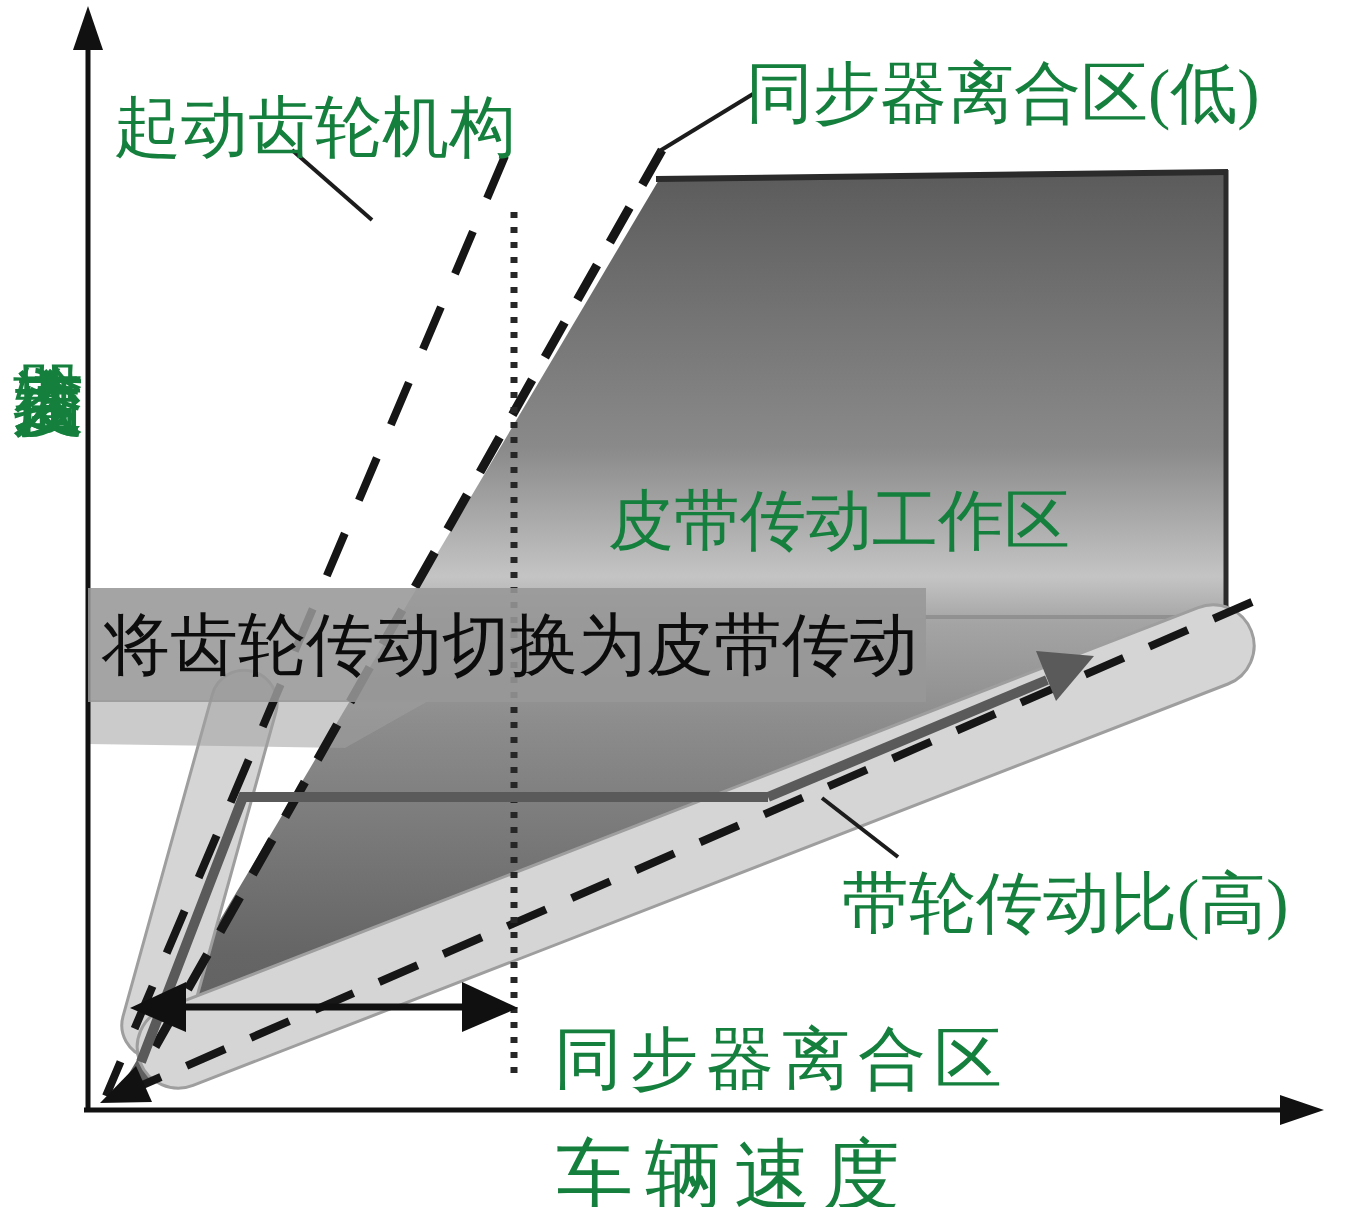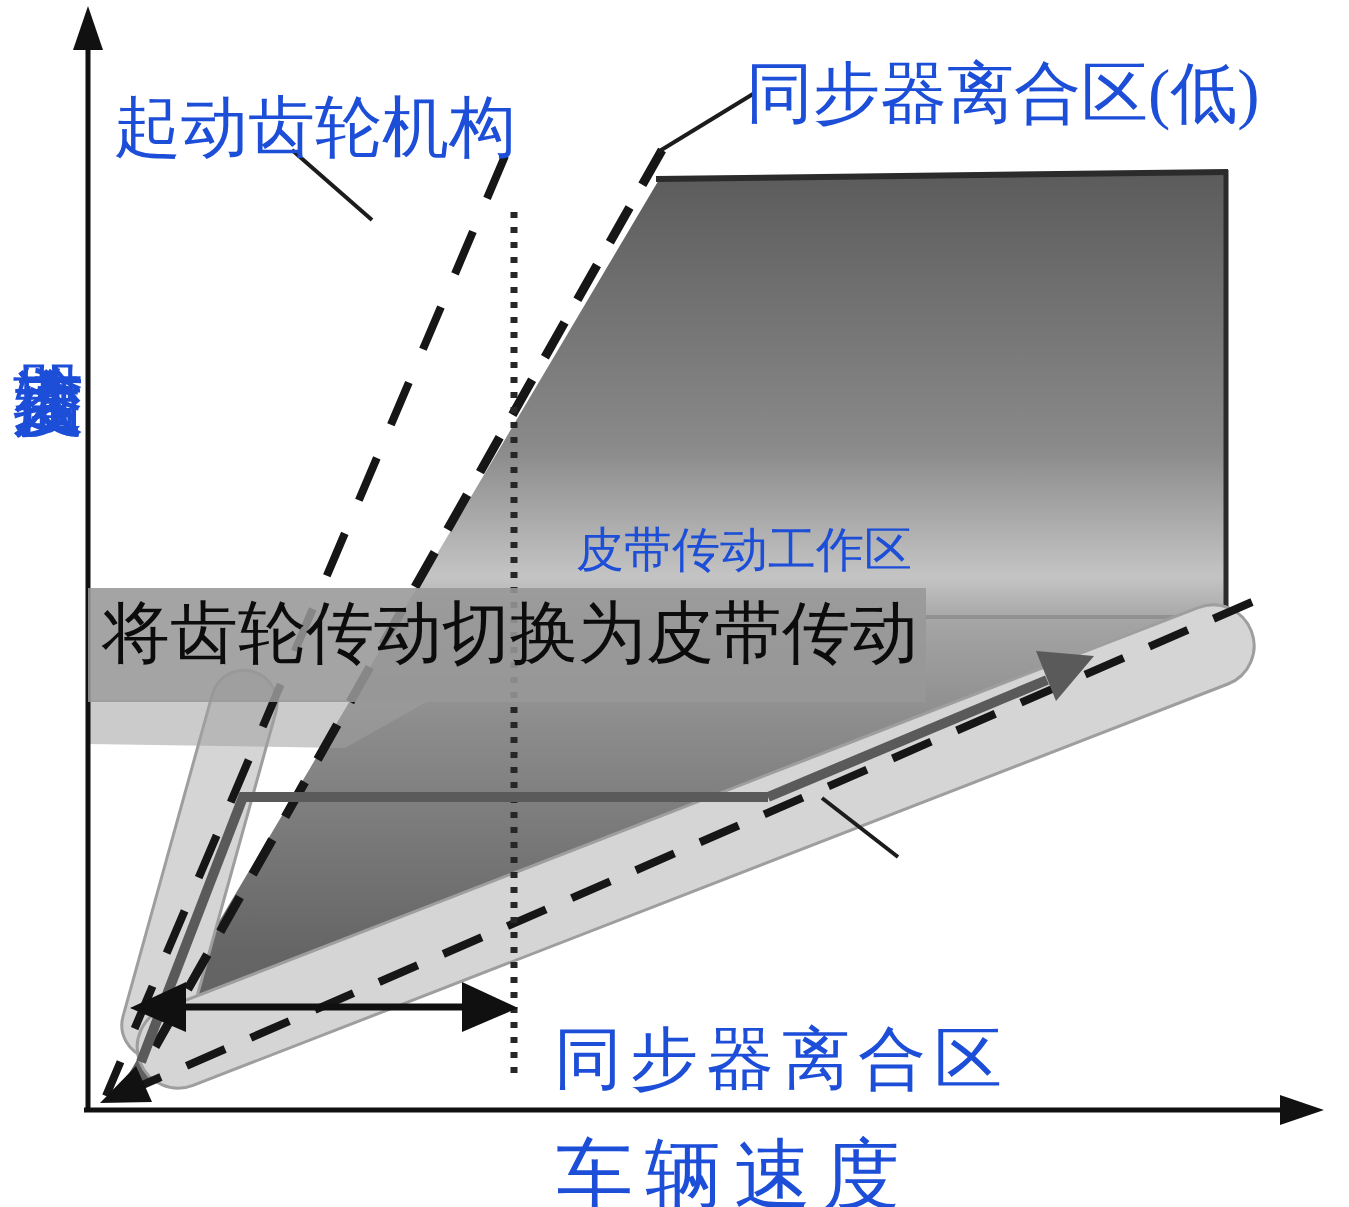--- a/index.html
+++ b/index.html
@@ -1,28 +1,28 @@
 <!DOCTYPE html>
 <html><head>
 <meta charset="utf-8">
 <style>
   html,body{margin:0;padding:0;background:#ffffff;}
   .stage{position:relative;width:1349px;height:1207px;background:#ffffff;overflow:hidden;
          font-family:"Liberation Serif","DejaVu Serif",serif;color:#0d0d0d;}
   .stage svg{position:absolute;left:0;top:0;}
-  .lbl{position:absolute;white-space:nowrap;color:#1d4ed8;font-weight:400;}
+  .lbl{position:absolute;white-space:nowrap;color:#15803d;font-weight:400;}
   .lbl-start-gear{left:114px;top:82px;font-size:67px;}
   .lbl-ratio-low{left:746px;top:48px;font-size:67px;}
-  .lbl-belt-zone{left:576px;top:476px;font-size:48px;margin-top:42px;}
+  .lbl-belt-zone{left:608px;top:476px;font-size:66px;}
   .lbl-ratio-high{left:842px;top:858px;font-size:67px;}
   .lbl-sync-zone{left:554px;top:984px;font-size:68px;letter-spacing:8px;margin-top:30px;}
   .lbl-x-axis{left:556px;top:1124px;font-size:77px;letter-spacing:12px;}
   .lbl-y-axis{left:2px;top:308px;font-size:71px;writing-mode:vertical-rl;text-orientation:upright;letter-spacing:0px;}
   .banner{position:absolute;left:88px;top:588px;width:838px;height:114px;
-          background:rgba(151,151,151,0.88);display:flex;align-items:flex-start;
+          background:rgba(151,151,151,0.88);display:flex;align-items:center;
           padding-left:14px;box-sizing:border-box;font-size:68px;color:#0c0c0c;}
 </style>
 </head>
 <body>
 
 <div class="stage">
 
   <svg width="1349" height="1207" viewBox="0 0 1349 1207">
     <defs>
       <linearGradient id="beltGrad" x1="0" y1="0" x2="0" y2="1">
@@ -81,16 +81,17 @@
     </g>
   </svg>
 
   <div class="banner">
     <span>将齿轮传动切换为皮带传动</span>
   </div>
 
   <div class="lbl lbl-start-gear">起动齿轮机构</div>
   <div class="lbl lbl-ratio-low">同步器离合区(低)</div>
   <div class="lbl lbl-belt-zone">皮带传动工作区</div>
+  <div class="lbl lbl-ratio-high">带轮传动比(高)</div>
   <div class="lbl lbl-sync-zone">同步器离合区</div>
   <div class="lbl lbl-x-axis">车辆速度</div>
   <div class="lbl lbl-y-axis">变速器输入速度</div>
 </div>
 
 </body></html>

